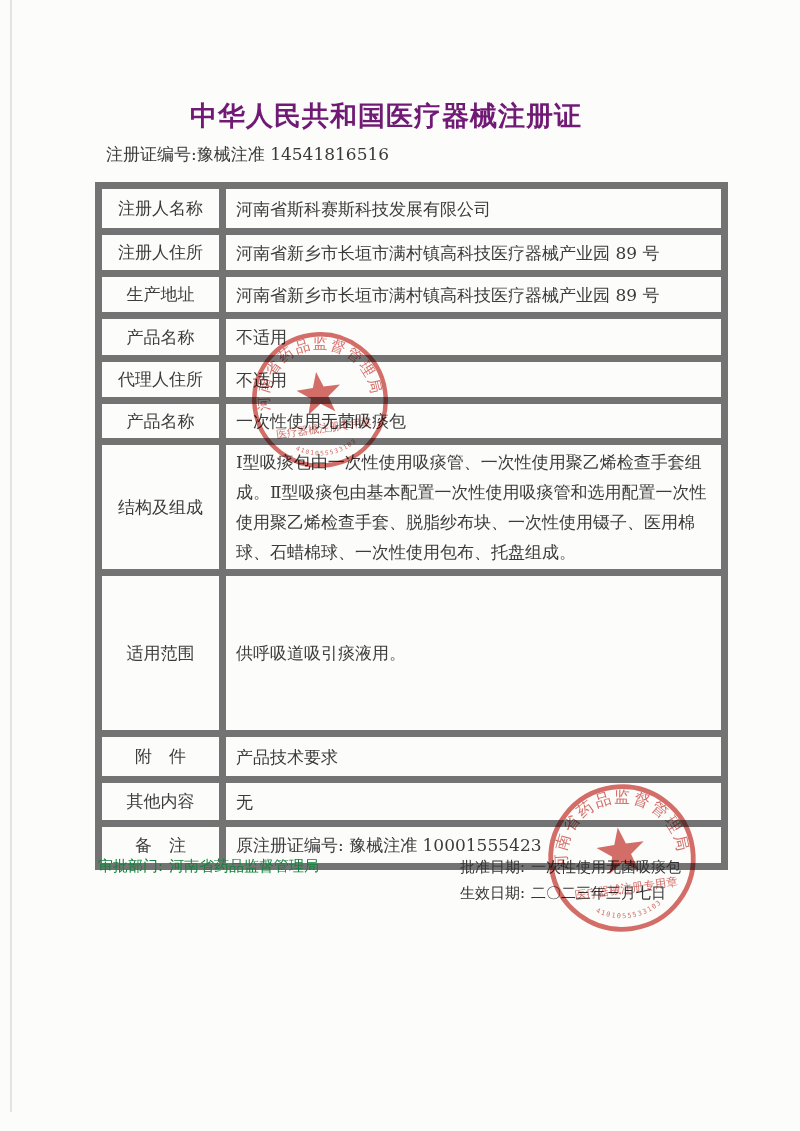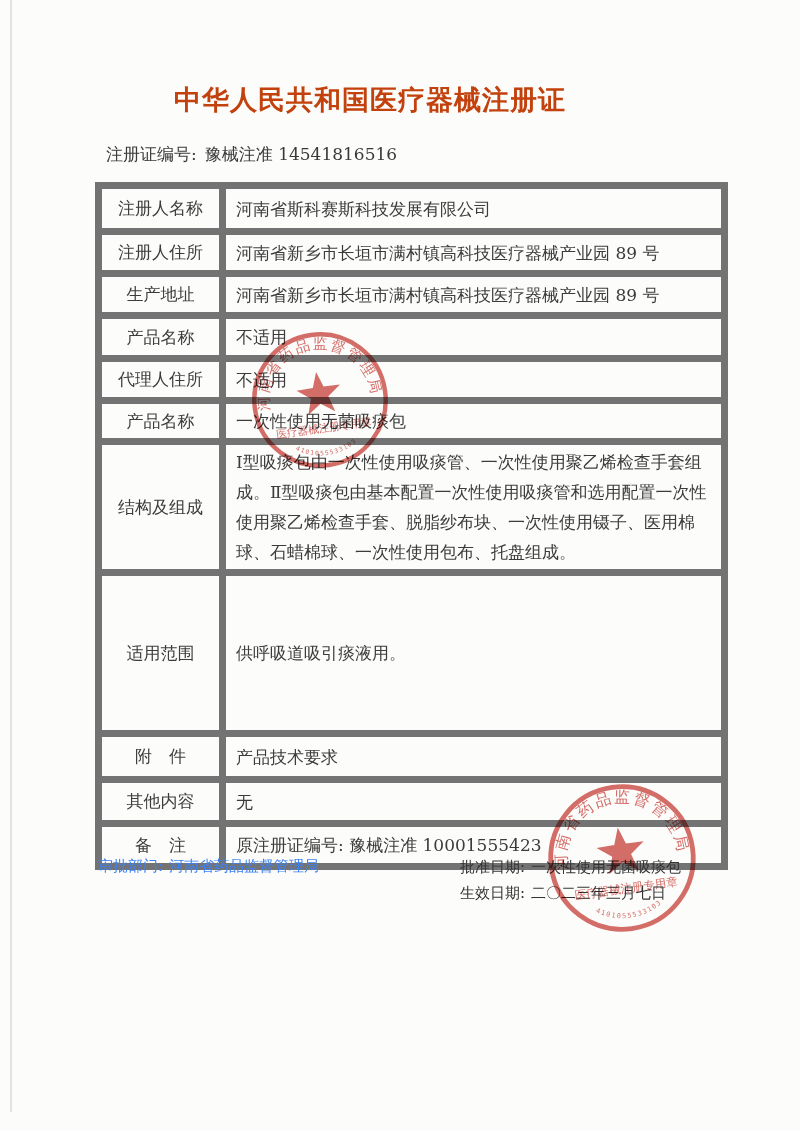--- a/index.html
+++ b/index.html
@@ -9,28 +9,28 @@
     font-family:"DejaVu Serif","Liberation Serif",serif;
     color:#3d3d3d;
     position:relative;
     overflow:hidden;
   }
   .page{position:absolute;inset:0;}
   .edge-line{position:absolute;left:10px;top:0;width:2px;height:1112px;background:#e3e3e0;}
 
   .doc-title{
     position:absolute;top:82px;left:0;width:740px;
-    text-align:center;font-size:27px;font-weight:700;color:#c2410c;
-    letter-spacing:1px;margin:0;
+    text-align:center;font-size:27px;font-weight:700;color:#701a75;
+    letter-spacing:1px;margin:16px;
   }
   .cert-no{
     position:absolute;top:143px;left:106px;
     font-size:17px;color:#3a3a3a;
   }
-  .cert-no .lbl{margin-right:8px;}
+  .cert-no .lbl{}
 
   table.cert-table{
     position:absolute;left:95px;top:182px;width:633px;
     border-collapse:collapse;table-layout:fixed;
     font-size:17px;color:#3c3c3c;
   }
   table.cert-table td{
     border:7px solid #737373;
     vertical-align:middle;
     padding:2px 10px 2px 10px;
@@ -43,21 +43,21 @@
   tr:nth-child(4){height:43px;}
   tr:nth-child(5){height:42px;}
   tr:nth-child(6){height:40px;}
   tr:nth-child(7){height:79px;}
   tr:nth-child(8){height:161px;}
   tr:nth-child(9){height:46px;}
   tr:nth-child(10){height:44px;}
   tr:nth-child(11){height:43px;}
   tr:nth-child(12){height:40px;}
 
-  .dept{position:absolute;left:98px;top:857px;font-size:15px;color:#3b82f6;}
+  .dept{position:absolute;left:98px;top:857px;font-size:15px;color:#15803d;}
   .dept .lbl{margin-right:6px;}
   .dates{position:absolute;left:460px;top:854px;font-size:15px;color:#333;}
   .dates .date-line{height:26px;line-height:26px;}
   .dates .lbl{margin-right:6px;}
 
   .stamp{
     position:absolute;
     mix-blend-mode:multiply;
     opacity:.85;
     pointer-events:none;

